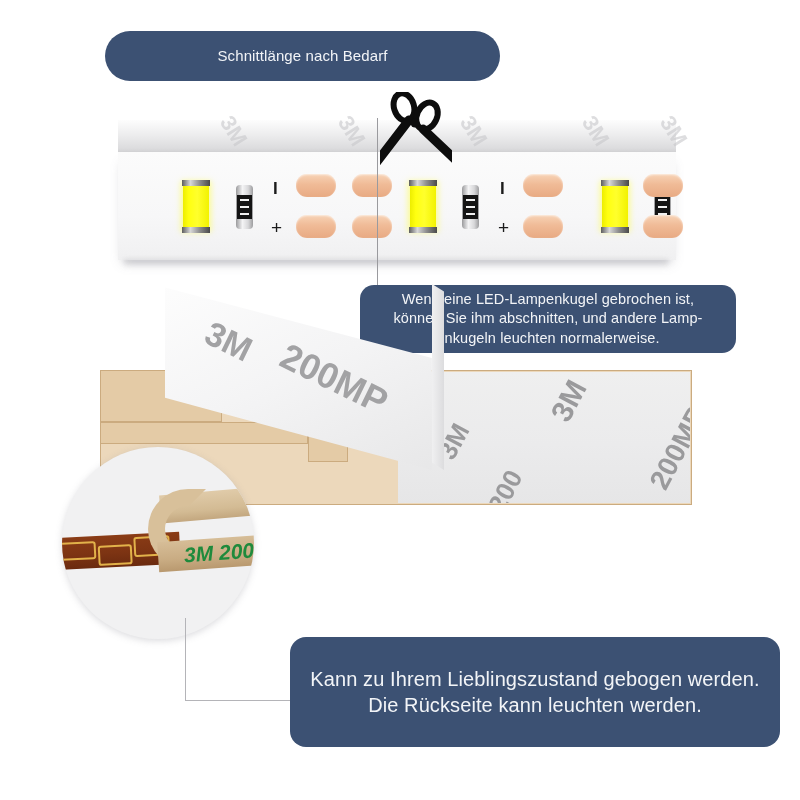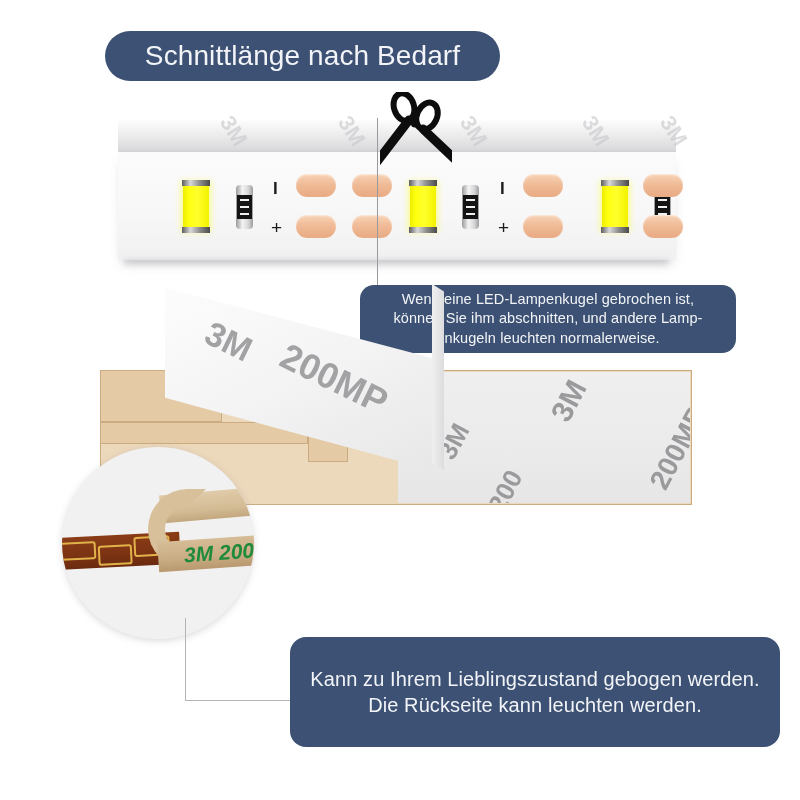--- a/index.html
+++ b/index.html
@@ -31,21 +31,21 @@
     box-sizing: border-box;
     line-height: 1.32;
     letter-spacing: .1px;
   }
   .callout-title {
     left: 105px;
     top: 31px;
     width: 395px;
     height: 50px;
     border-radius: 25px;
-    font-size: 28px;
+    font-size: 15px;
   }
   .callout-mid {
     left: 360px;
     top: 285px;
     width: 376px;
     height: 68px;
     border-radius: 14px;
     font-size: 14.5px;
     padding: 0 12px;
   }

